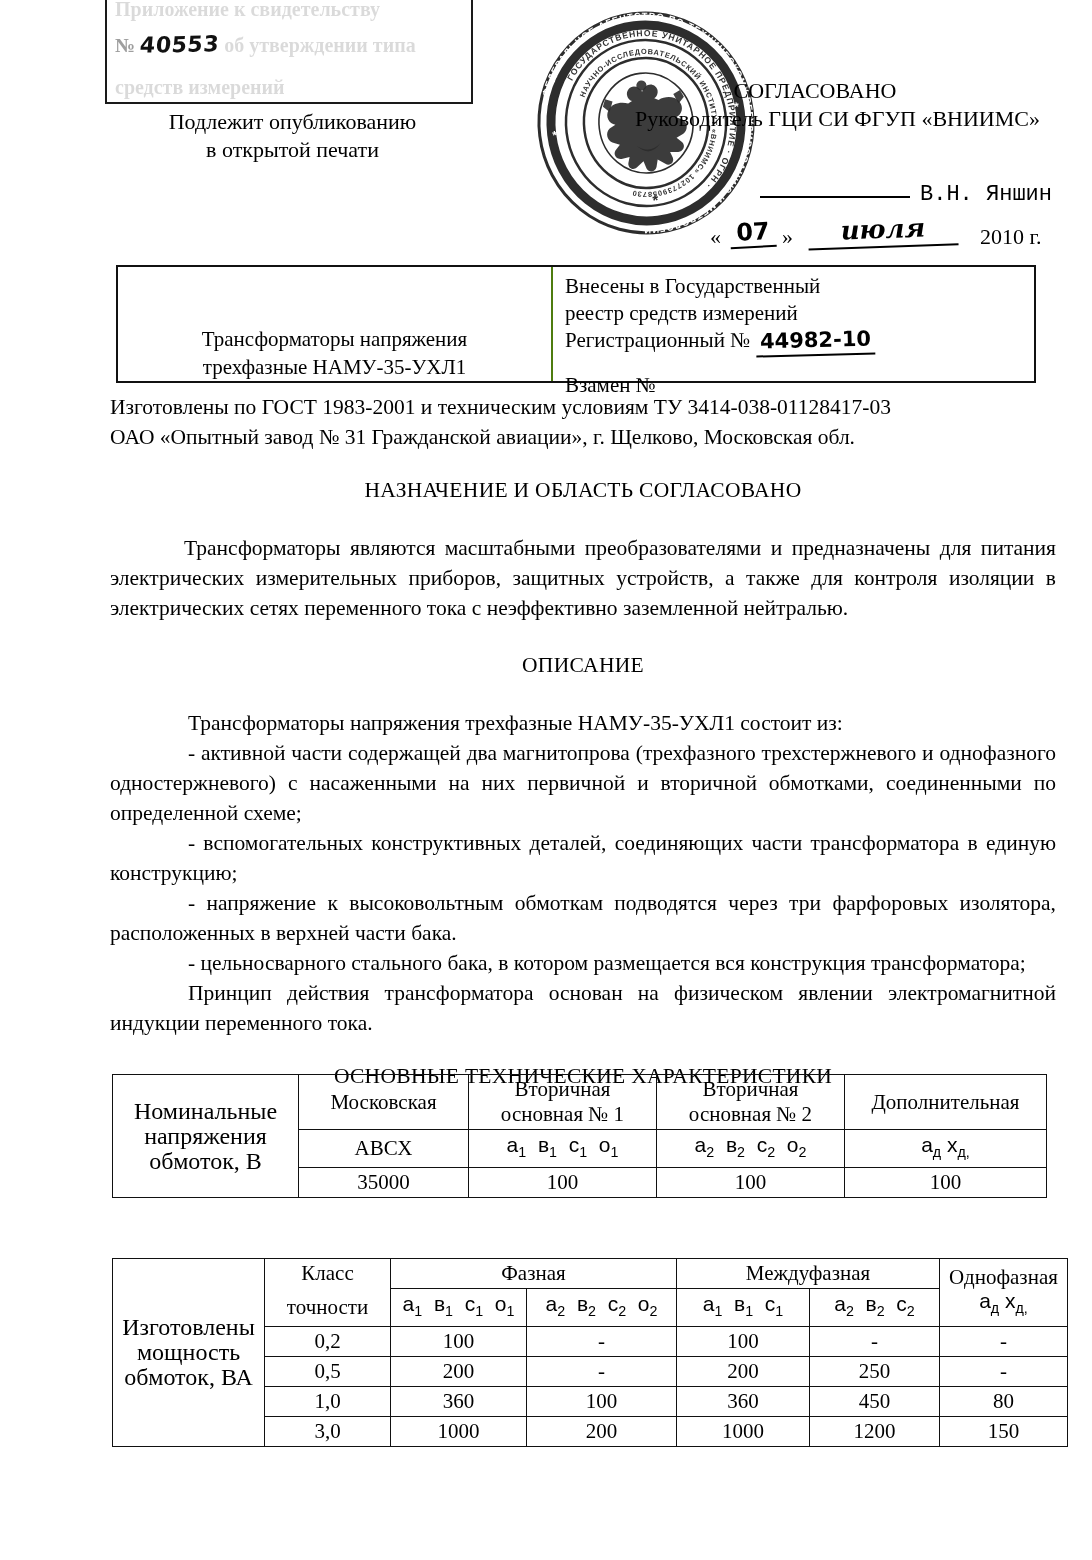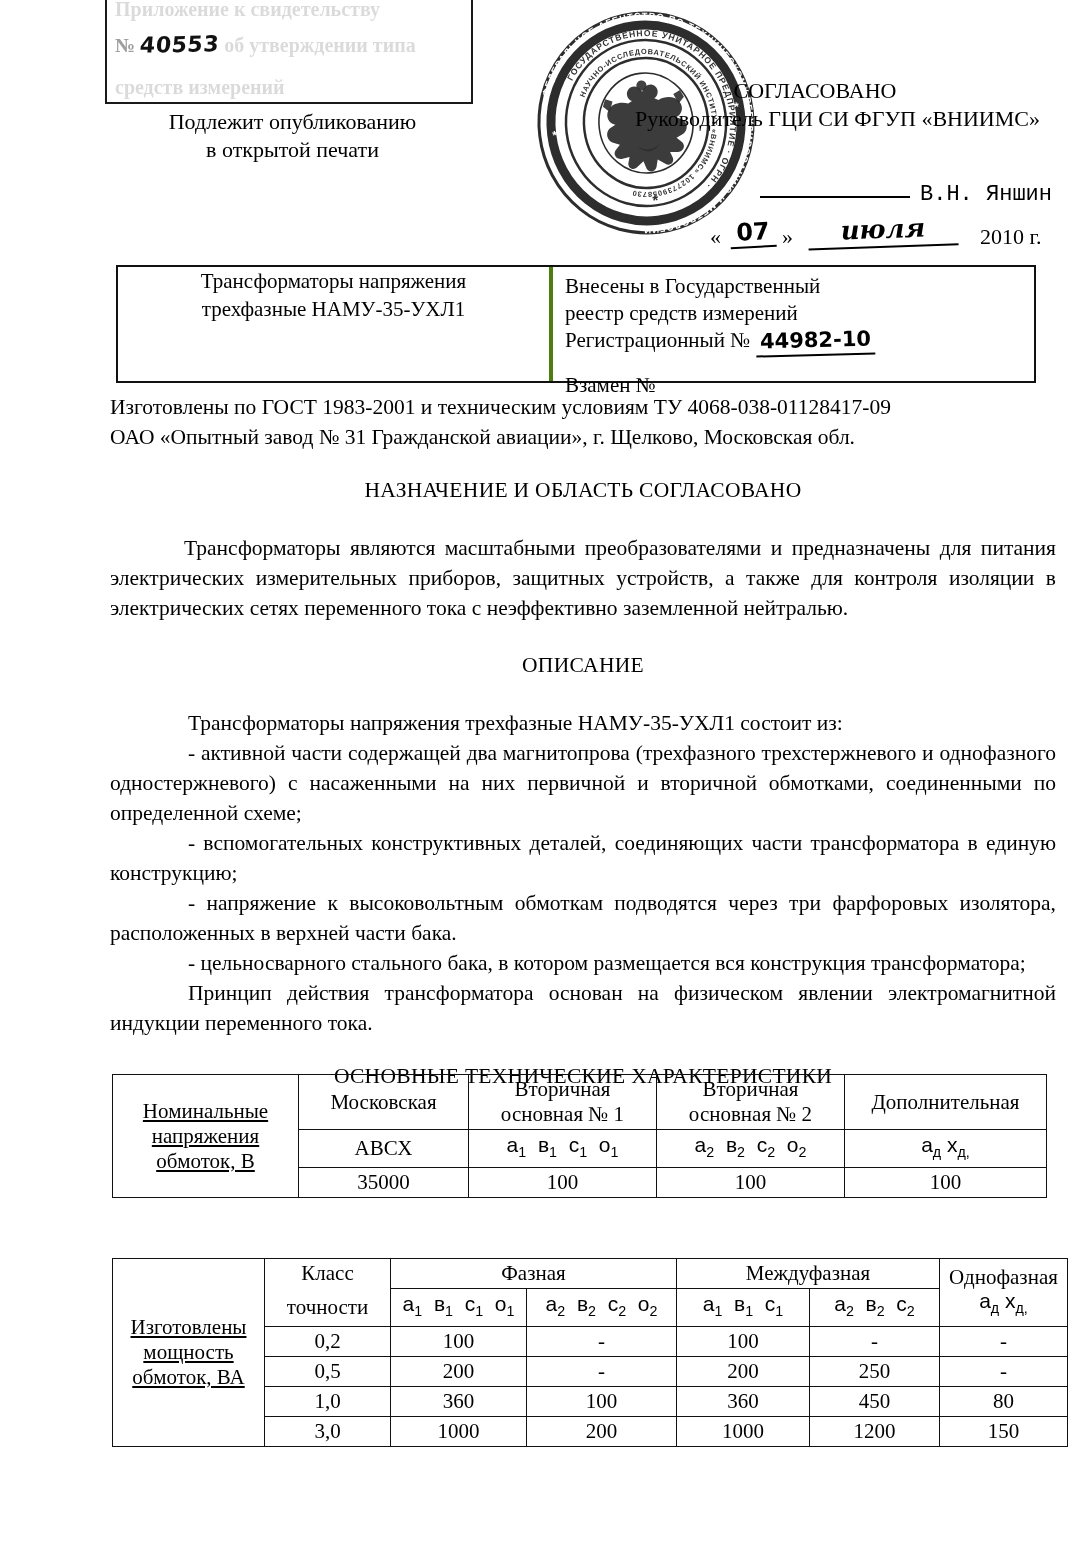--- a/index.html
+++ b/index.html
@@ -72,22 +72,22 @@
     transform:rotate(-7deg);opacity:.88;pointer-events:none;
   }
   .seal svg{width:100%;height:100%;}
 
   
   .regtable{
     position:absolute;left:116px;top:265px;width:920px;height:118px;
     border:2px solid #111;box-sizing:border-box;display:flex;
   }
   .regtable .cellL{
-    width:435px;border-right:4px solid #4d7c0f;box-sizing:border-box;
-    display:flex;align-items:flex-start;justify-content:center;text-align:center;
+    width:435px;border-right:2px solid #4d7c0f;box-sizing:border-box;
+    display:flex;align-items:flex-end;justify-content:center;text-align:center;
     font-size:21px;line-height:28px;
   }
   .regtable .cellR{
     flex:1;box-sizing:border-box;padding:6px 0 0 12px;
     font-size:21px;line-height:27px;
   }
   .hw{
     font-family:"DejaVu Sans",sans-serif;font-weight:700;font-size:21px;
     border-bottom:2px solid #000;padding:0 4px;
     display:inline-block;transform:rotate(-1.5deg);
@@ -112,21 +112,21 @@
   table.dt{
     border-collapse:collapse;table-layout:fixed;
     font-size:21px;font-family:"Liberation Serif","DejaVu Serif",serif;
   }
   table.dt td{
     border:1.6px solid #111;text-align:center;vertical-align:middle;
     padding:2px 3px;line-height:25px;
   }
   .t1{position:absolute;left:112px;top:1074px;width:934px;}
   .t2{position:absolute;left:112px;top:1258px;width:934px;}
-  .rowlabel{font-size:21px;line-height:28px;text-decoration:underline;}
+  .rowlabel{font-size:24px;line-height:28px;}
   sub{font-size:.68em;}
   .sans{font-family:"Liberation Sans","DejaVu Sans",sans-serif;}
 </style>
 </head>
 <body>
 
 <div class="page">
 
   <div class="stampbox">
     <div class="ln ln1 faded">Приложение к свидетельству</div>
@@ -208,21 +208,21 @@
       <div>реестр средств измерений</div>
       <div>
         <span>Регистрационный №</span>
         <span class="hw">44982-10</span>
       </div>
       <div class="vzamen">Взамен №</div>
     </div>
   </div>
 
   <div class="body">
-    <p class="just">Изготовлены по ГОСТ 1983-2001 и техническим условиям ТУ 4068-038-01128417-09</p>
+    <p class="just">Изготовлены по ГОСТ 1983-2001 и техническим условиям ТУ 3414-038-01128417-03</p>
     <p class="just">ОАО «Опытный завод № 31 Гражданской авиации», г. Щелково, Московская обл.</p>
 
     <div class="sp-26"></div>
     <h2 class="sec">НАЗНАЧЕНИЕ И ОБЛАСТЬ СОГЛАСОВАНО</h2>
     <div class="sp-30"></div>
     <p class="just ind">Трансформаторы являются масштабными преобразователями и предназначены для питания электрических измерительных приборов, защитных устройств, а также для контроля изоляции в электрических сетях переменного тока с неэффективно заземленной нейтралью.</p>
 
     <div class="sp-30"></div>
     <h2 class="sec">ОПИСАНИЕ</h2>
     <div class="sp-30"></div>

